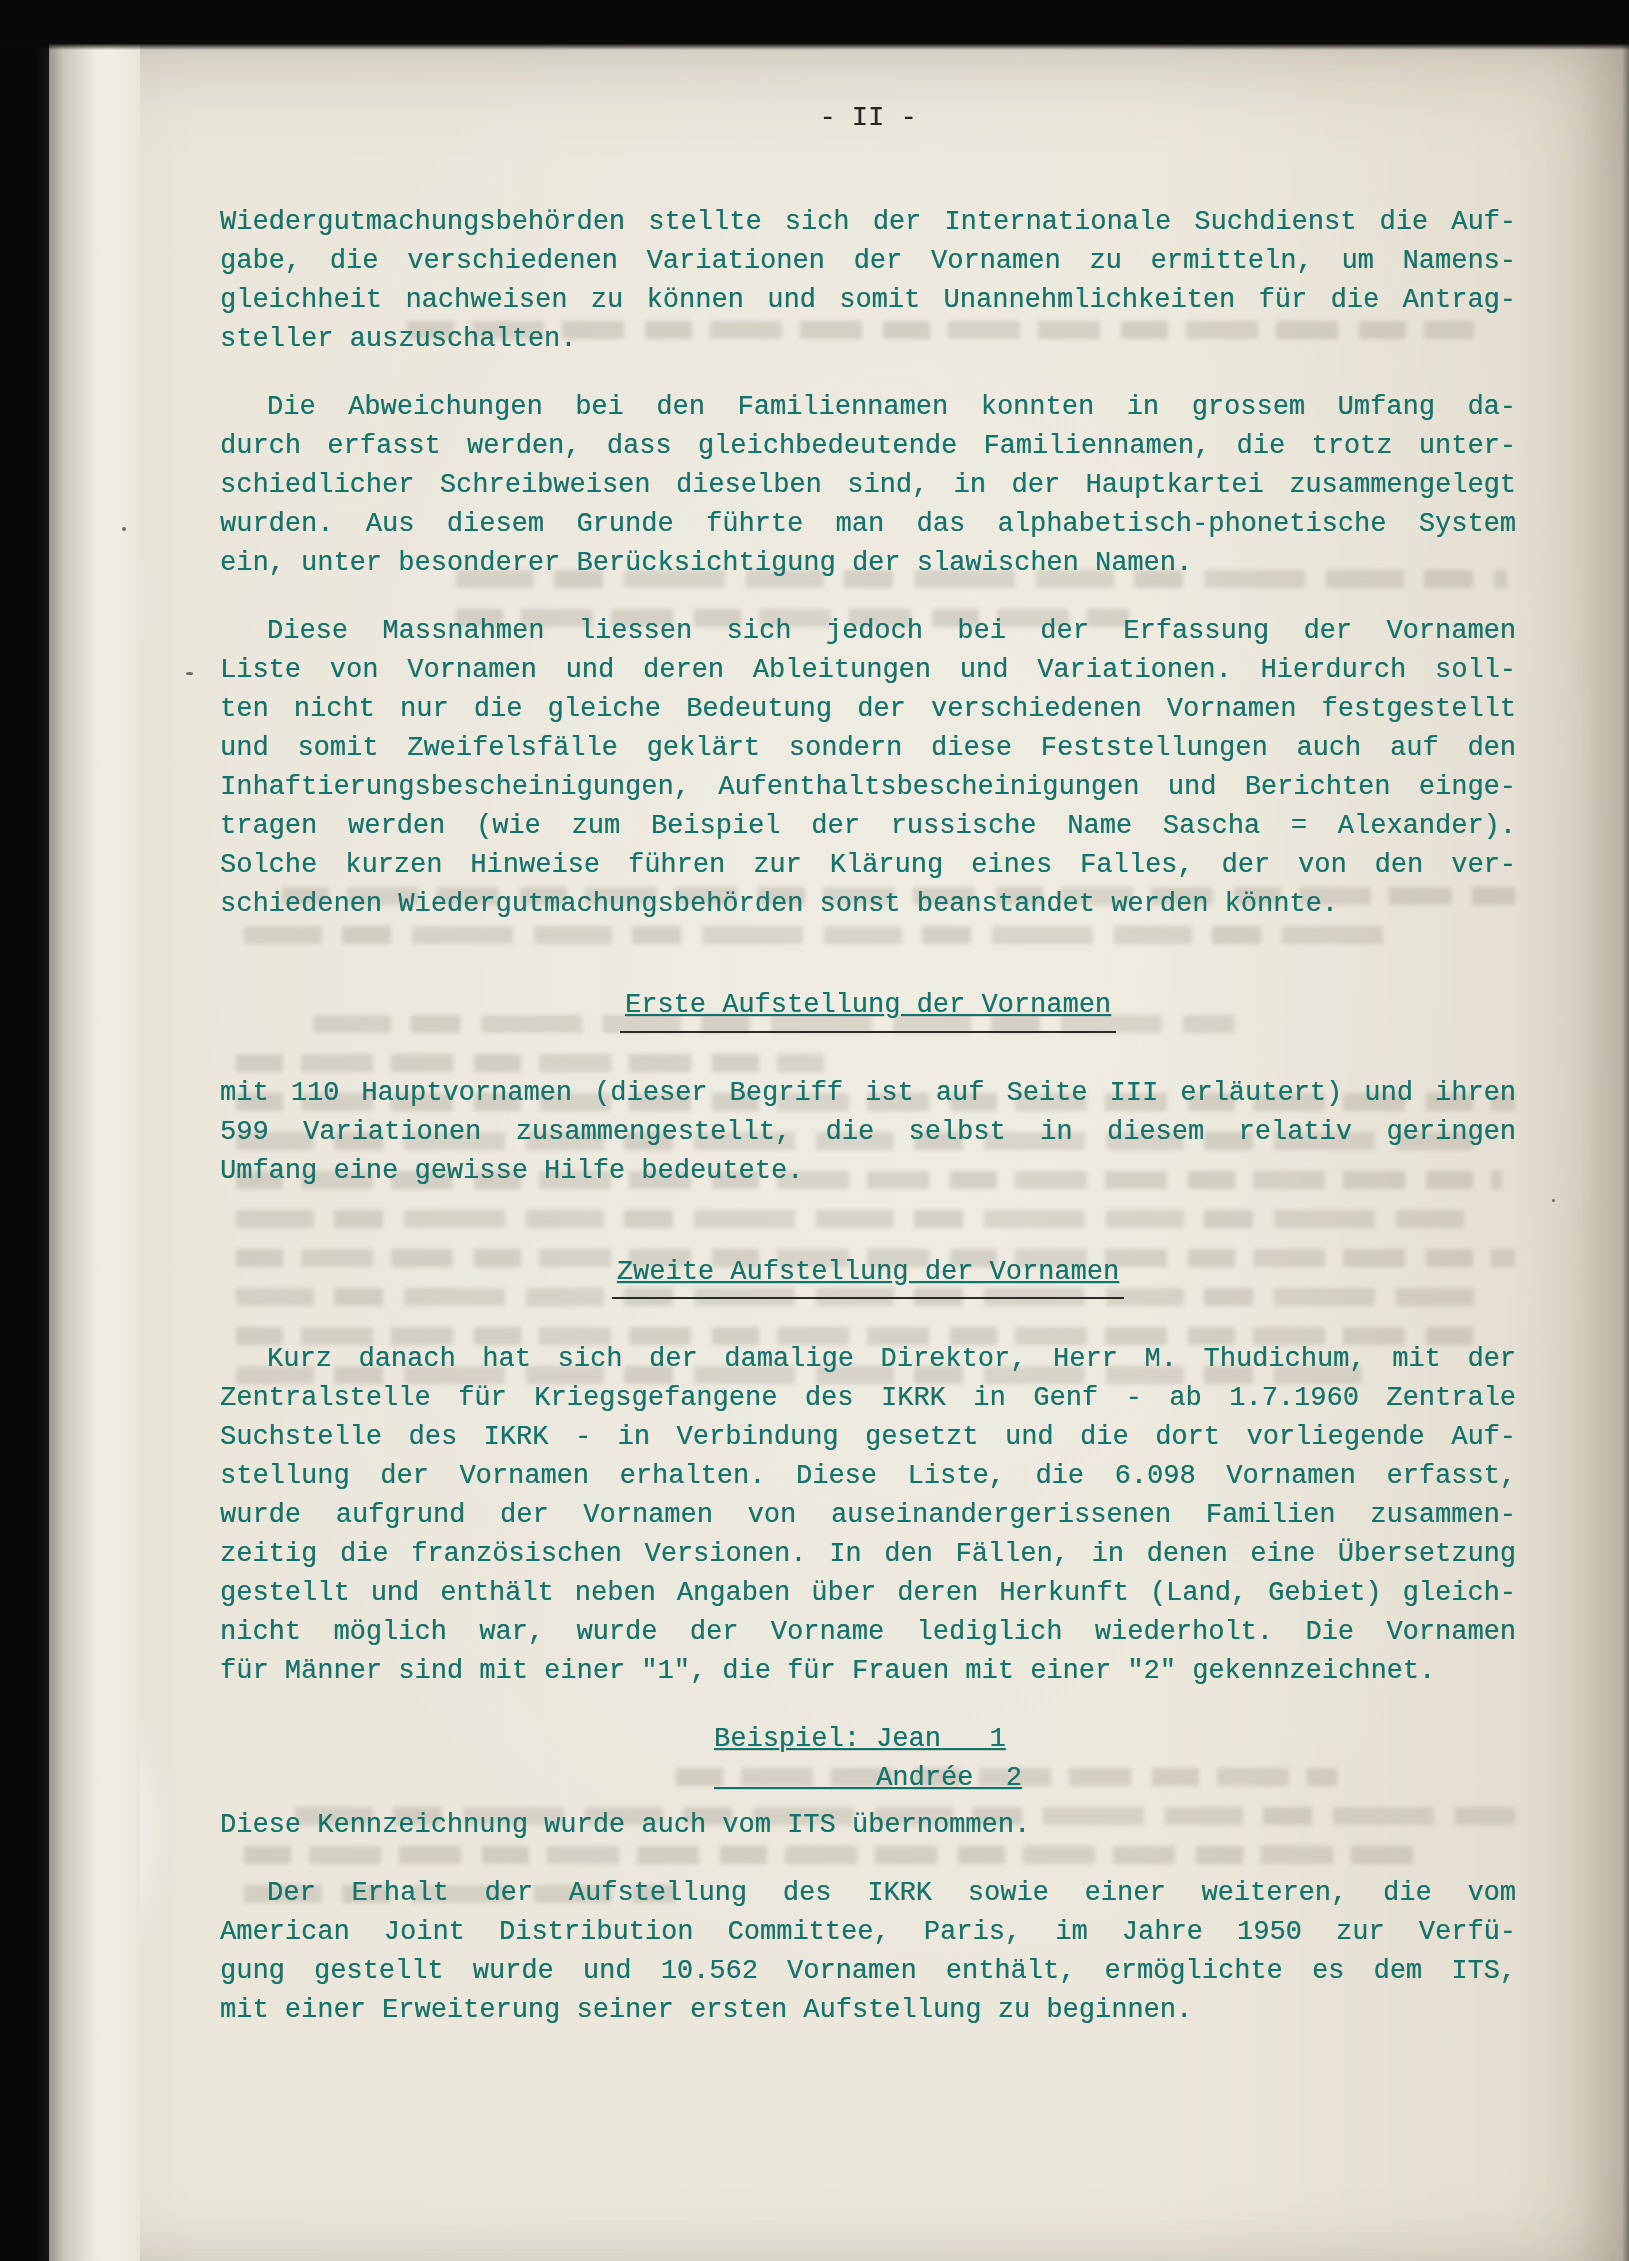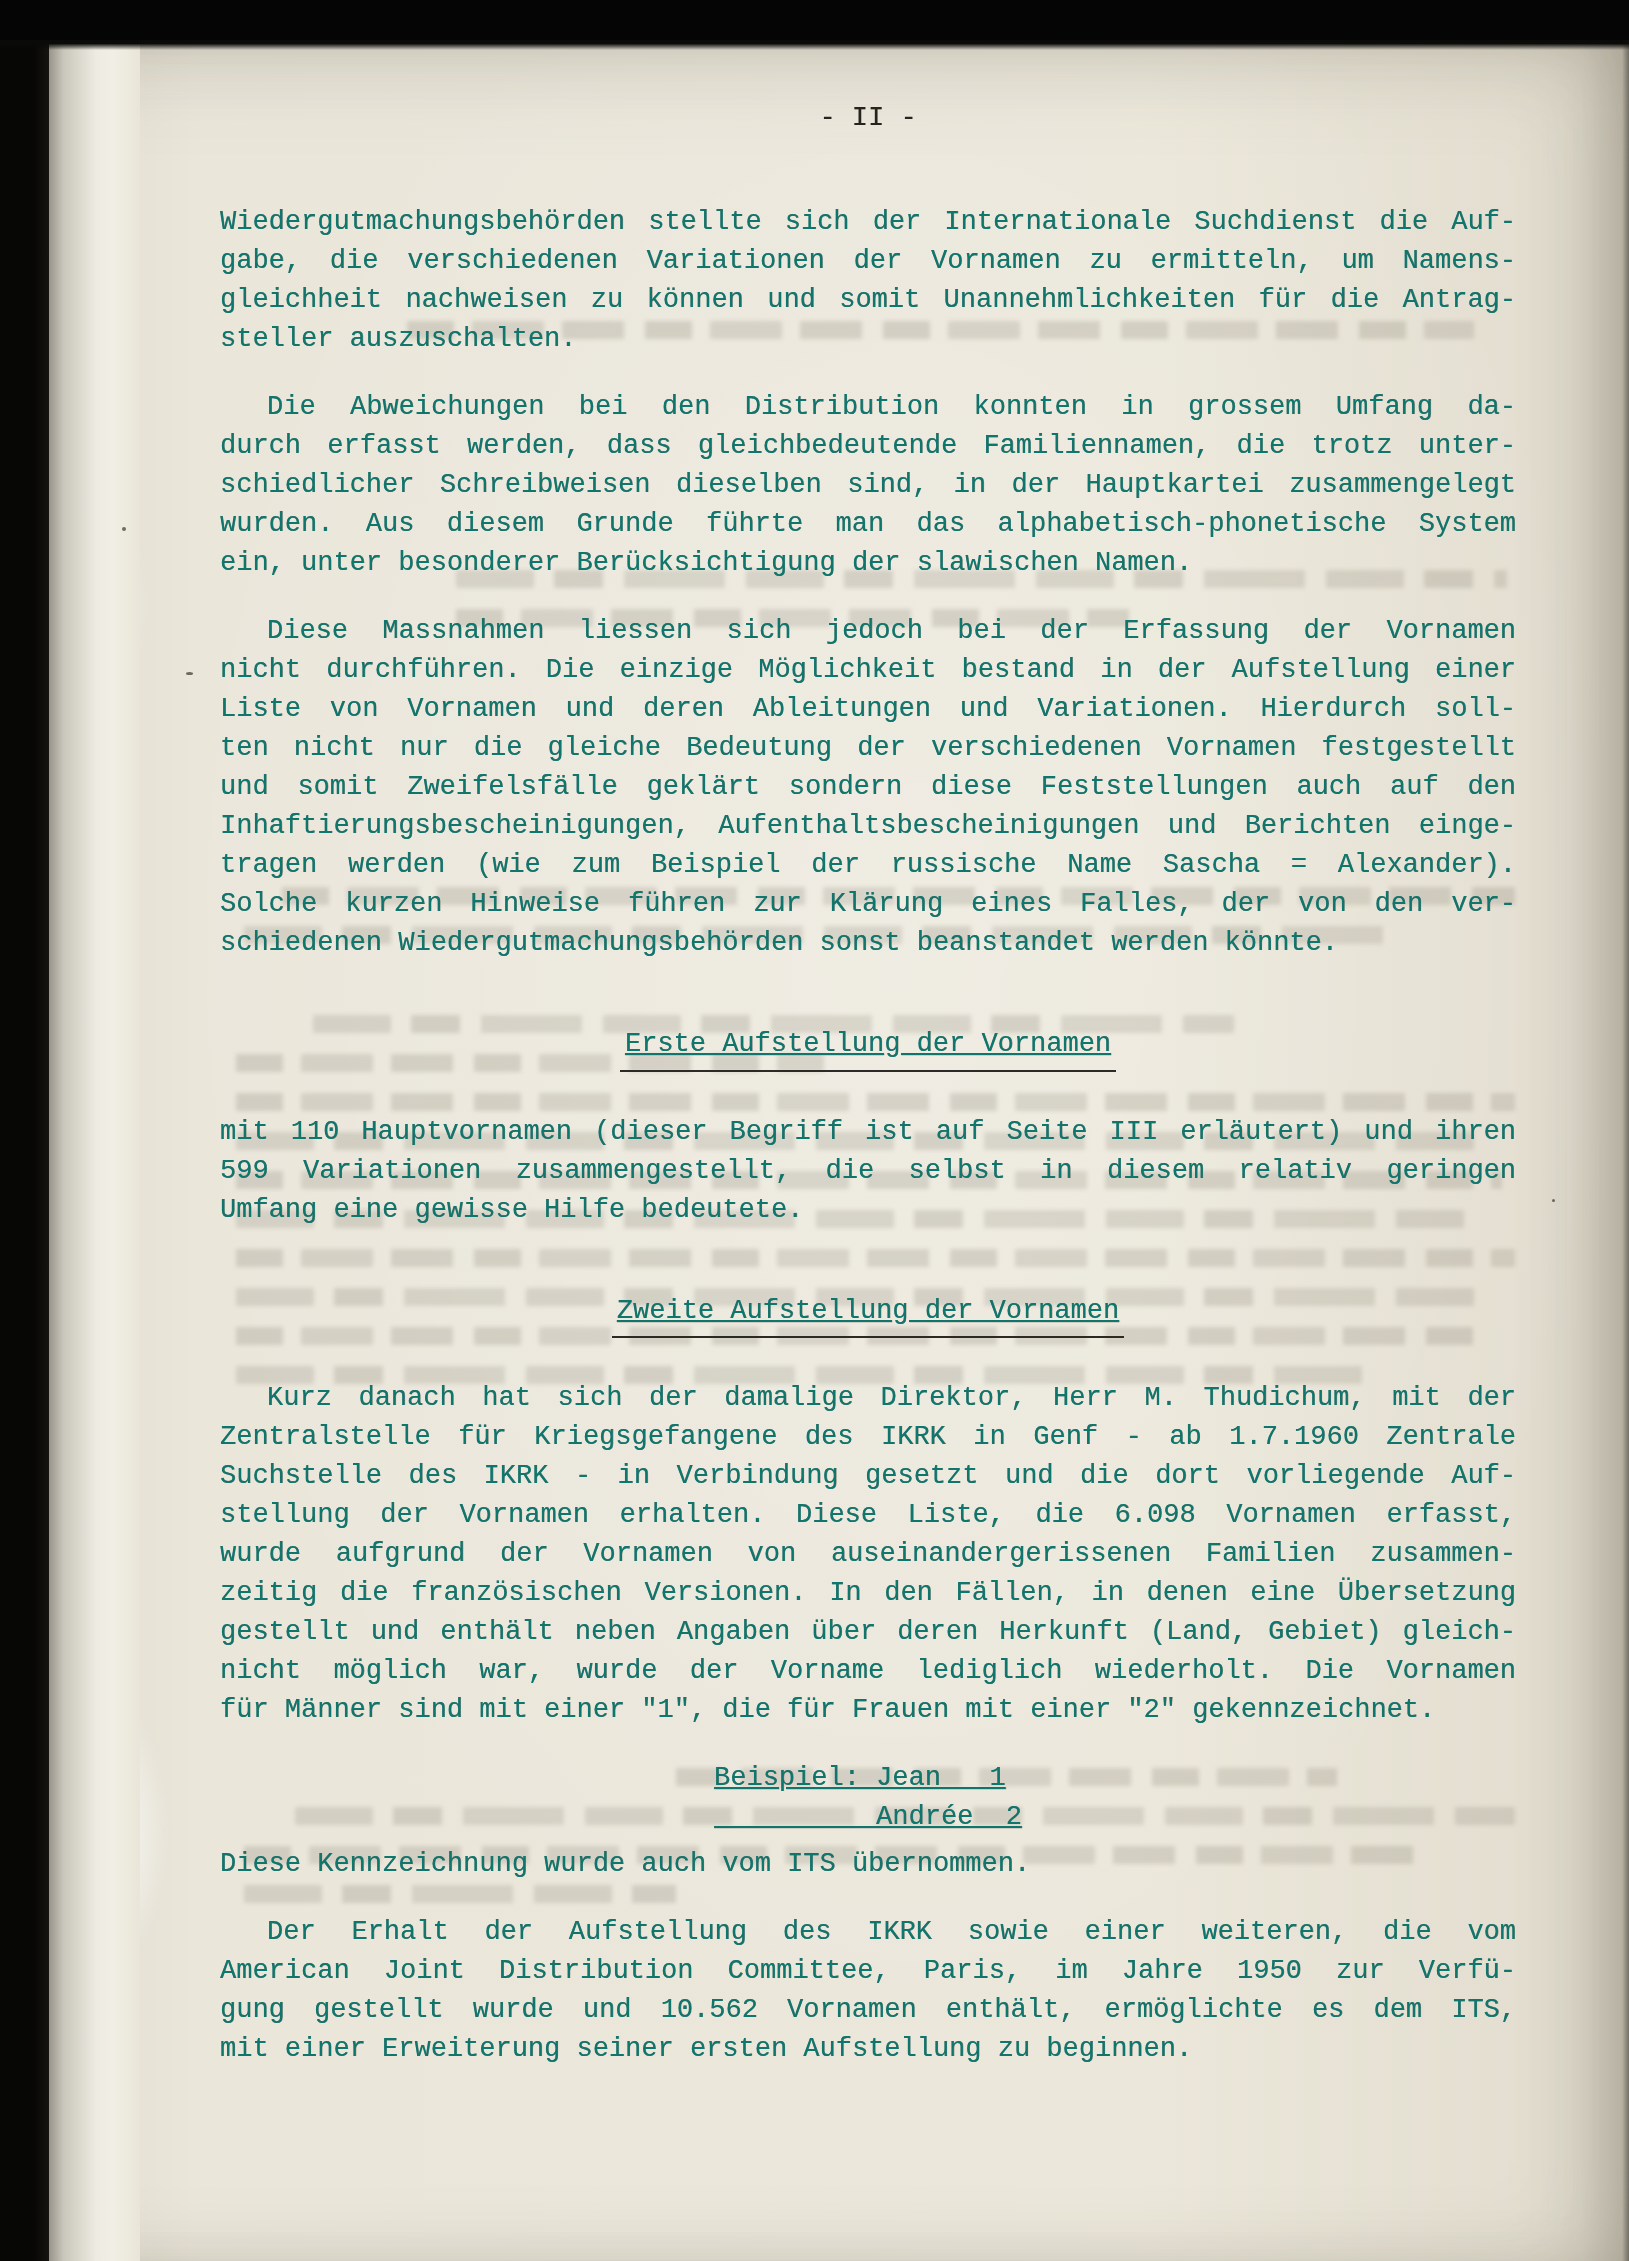--- a/index.html
+++ b/index.html
@@ -161,29 +161,28 @@
 
   <div class="page-number">- II -</div>
   <div class="content">
       <div class="para">
         <div class="line">Wiedergutmachungsbehörden stellte sich der Internationale Suchdienst die Auf-</div>
         <div class="line">gabe, die verschiedenen Variationen der Vornamen zu ermitteln, um Namens-</div>
         <div class="line">gleichheit nachweisen zu können und somit Unannehmlichkeiten für die Antrag-</div>
         <div class="line last">steller auszuschalten.</div>
       </div>
       <div class="para">
-        <div class="line indent">Die Abweichungen bei den Distribution konnten in grossem Umfang da-</div>
+        <div class="line indent">Die Abweichungen bei den Familiennamen konnten in grossem Umfang da-</div>
         <div class="line">durch erfasst werden, dass gleichbedeutende Familiennamen, die trotz unter-</div>
         <div class="line">schiedlicher Schreibweisen dieselben sind, in der Hauptkartei zusammengelegt</div>
         <div class="line">wurden. Aus diesem Grunde führte man das alphabetisch-phonetische System</div>
         <div class="line last">ein, unter besonderer Berücksichtigung der slawischen Namen.</div>
       </div>
       <div class="para">
         <div class="line indent">Diese Massnahmen liessen sich jedoch bei der Erfassung der Vornamen</div>
-        <div class="line">nicht durchführen. Die einzige Möglichkeit bestand in der Aufstellung einer</div>
         <div class="line">Liste von Vornamen und deren Ableitungen und Variationen. Hierdurch soll-</div>
         <div class="line">ten nicht nur die gleiche Bedeutung der verschiedenen Vornamen festgestellt</div>
         <div class="line">und somit Zweifelsfälle geklärt sondern diese Feststellungen auch auf den</div>
         <div class="line">Inhaftierungsbescheinigungen, Aufenthaltsbescheinigungen und Berichten einge-</div>
         <div class="line">tragen werden (wie zum Beispiel der russische Name Sascha = Alexander).</div>
         <div class="line">Solche kurzen Hinweise führen zur Klärung eines Falles, der von den ver-</div>
         <div class="line last">schiedenen Wiedergutmachungsbehörden sonst beanstandet werden könnte.</div>
       </div>
       <div class="heading"><span class="">Erste Aufstellung der Vornamen</span></div>
       <div class="para">

